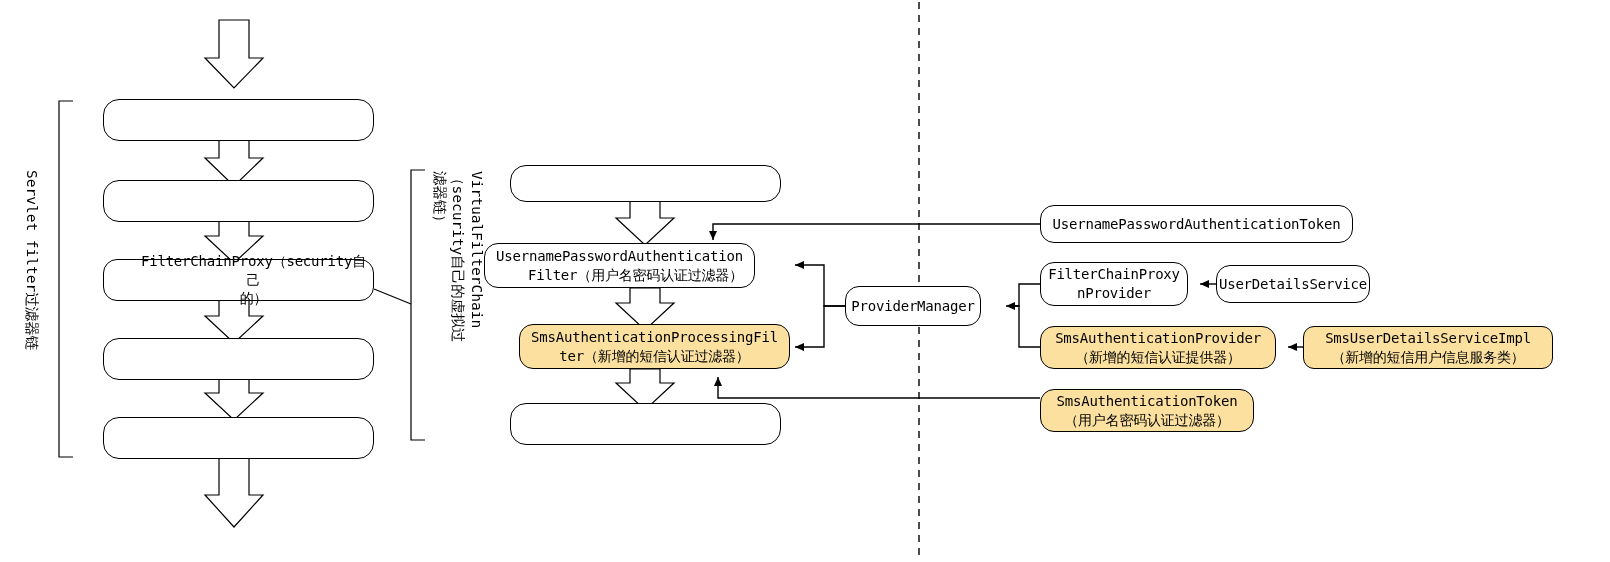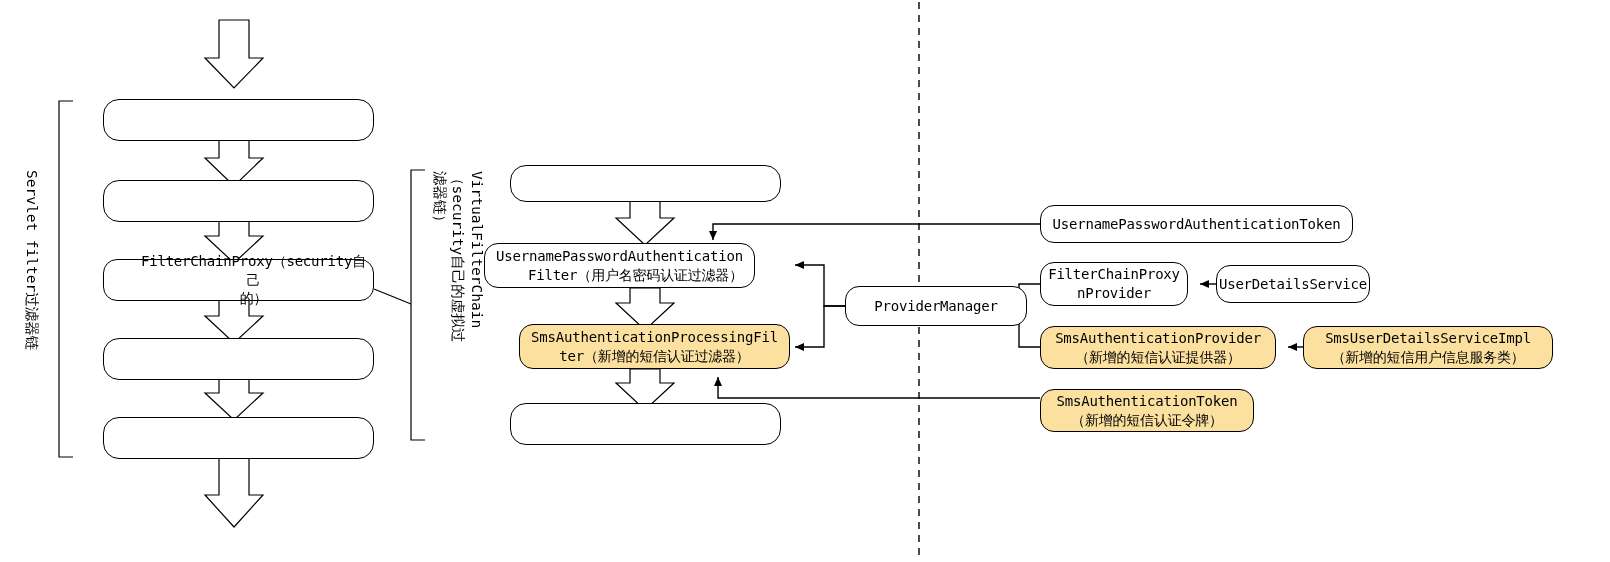--- a/index.html
+++ b/index.html
@@ -152,31 +152,31 @@
   <div class="node empty" style="left:510px; top:165px; width:271px; height:37px;"></div>
 
   <div class="node" style="left:484px; top:243px; width:271px; height:45px;text-align:right;">UsernamePasswordAuthentication
 Filter（用户名密码认证过滤器）</div>
 
   <div class="node hl" style="left:510px; top:324px; width:271px; height:45px;margin-left:9px;">SmsAuthenticationProcessingFil
 ter（新增的短信认证过滤器）</div>
 
   <div class="node empty" style="left:510px; top:403px; width:271px; height:42px;"></div>
 
-  <div class="node" style="left:845px; top:286px; width:182px; height:40px;">ProviderManager</div>
+  <div class="node" style="left:845px; top:286px; width:136px; height:40px;">ProviderManager</div>
 
   <div class="node" style="left:1040px; top:205px; width:313px; height:38px;">UsernamePasswordAuthenticationToken</div>
 
   <div class="node" style="left:1040px; top:262px; width:148px; height:44px;">FilterChainProxy
 nProvider</div>
 
   <div class="node" style="left:1216px; top:265px; width:154px; height:38px;">UserDetailsService</div>
 
   <div class="node hl" style="left:1040px; top:326px; width:236px; height:43px;">SmsAuthenticationProvider
 （新增的短信认证提供器）</div>
 
-  <div class="node hl" style="left:1303px; top:326px; width:250px; height:43px;">SmsUserDetailsServiceImpl
+  <div class="node hl" style="left:1303px; top:326px; width:250px; height:43px;border-radius:11px;">SmsUserDetailsServiceImpl
 （新增的短信用户信息服务类）</div>
 
   <div class="node hl" style="left:1040px; top:389px; width:214px; height:43px;">SmsAuthenticationToken
-（新增的短信认证令牌）</div>
+（用户名密码认证过滤器）</div>
 
 </div>
 
 </body></html>

